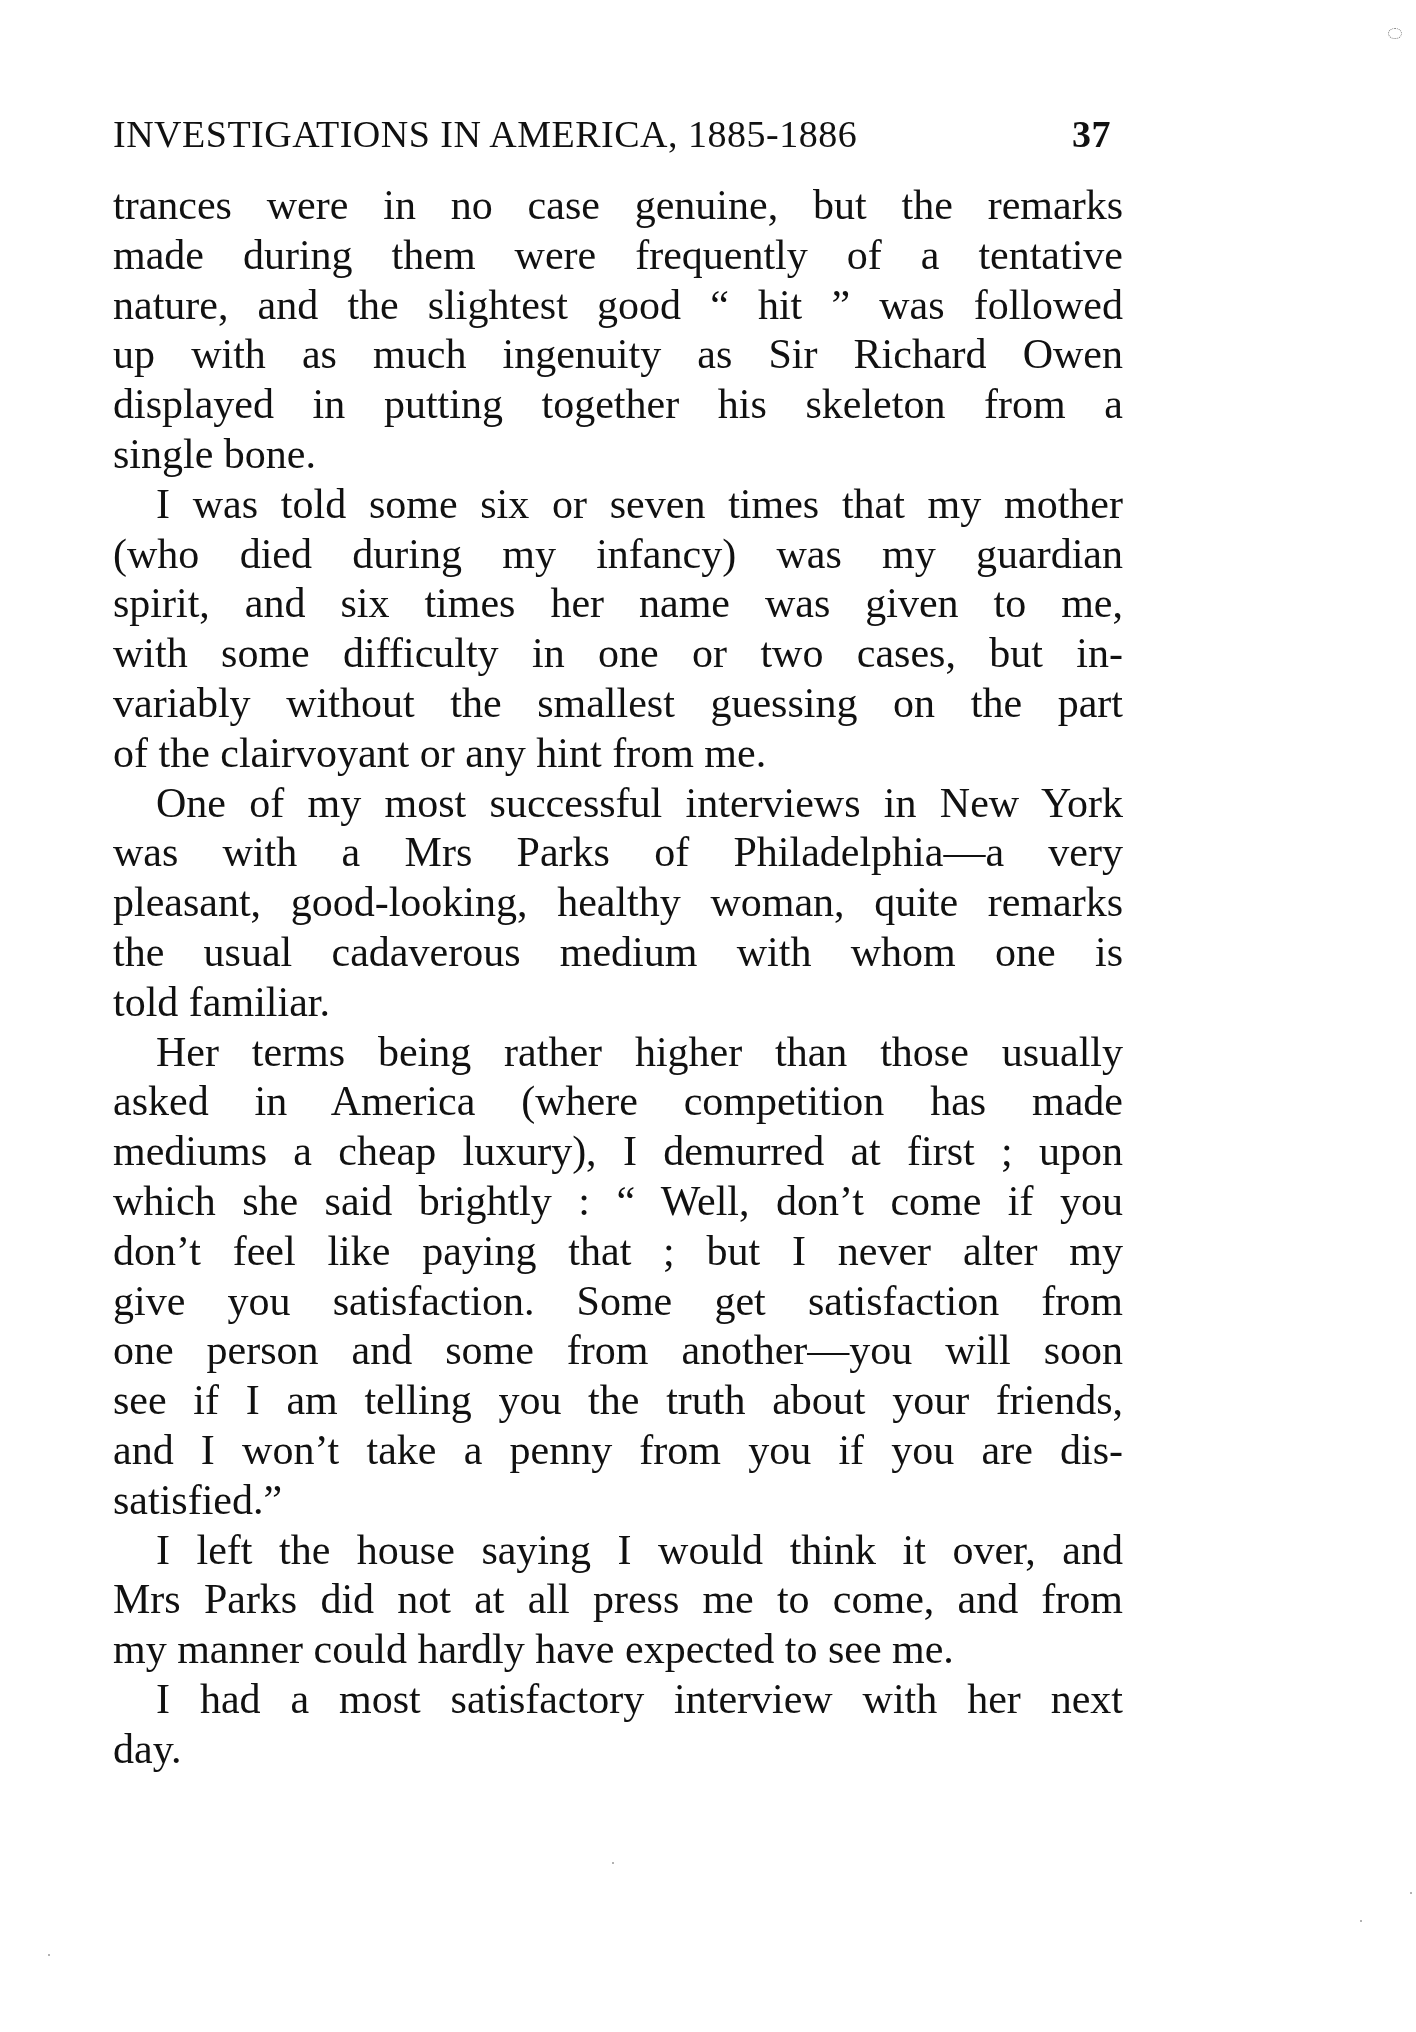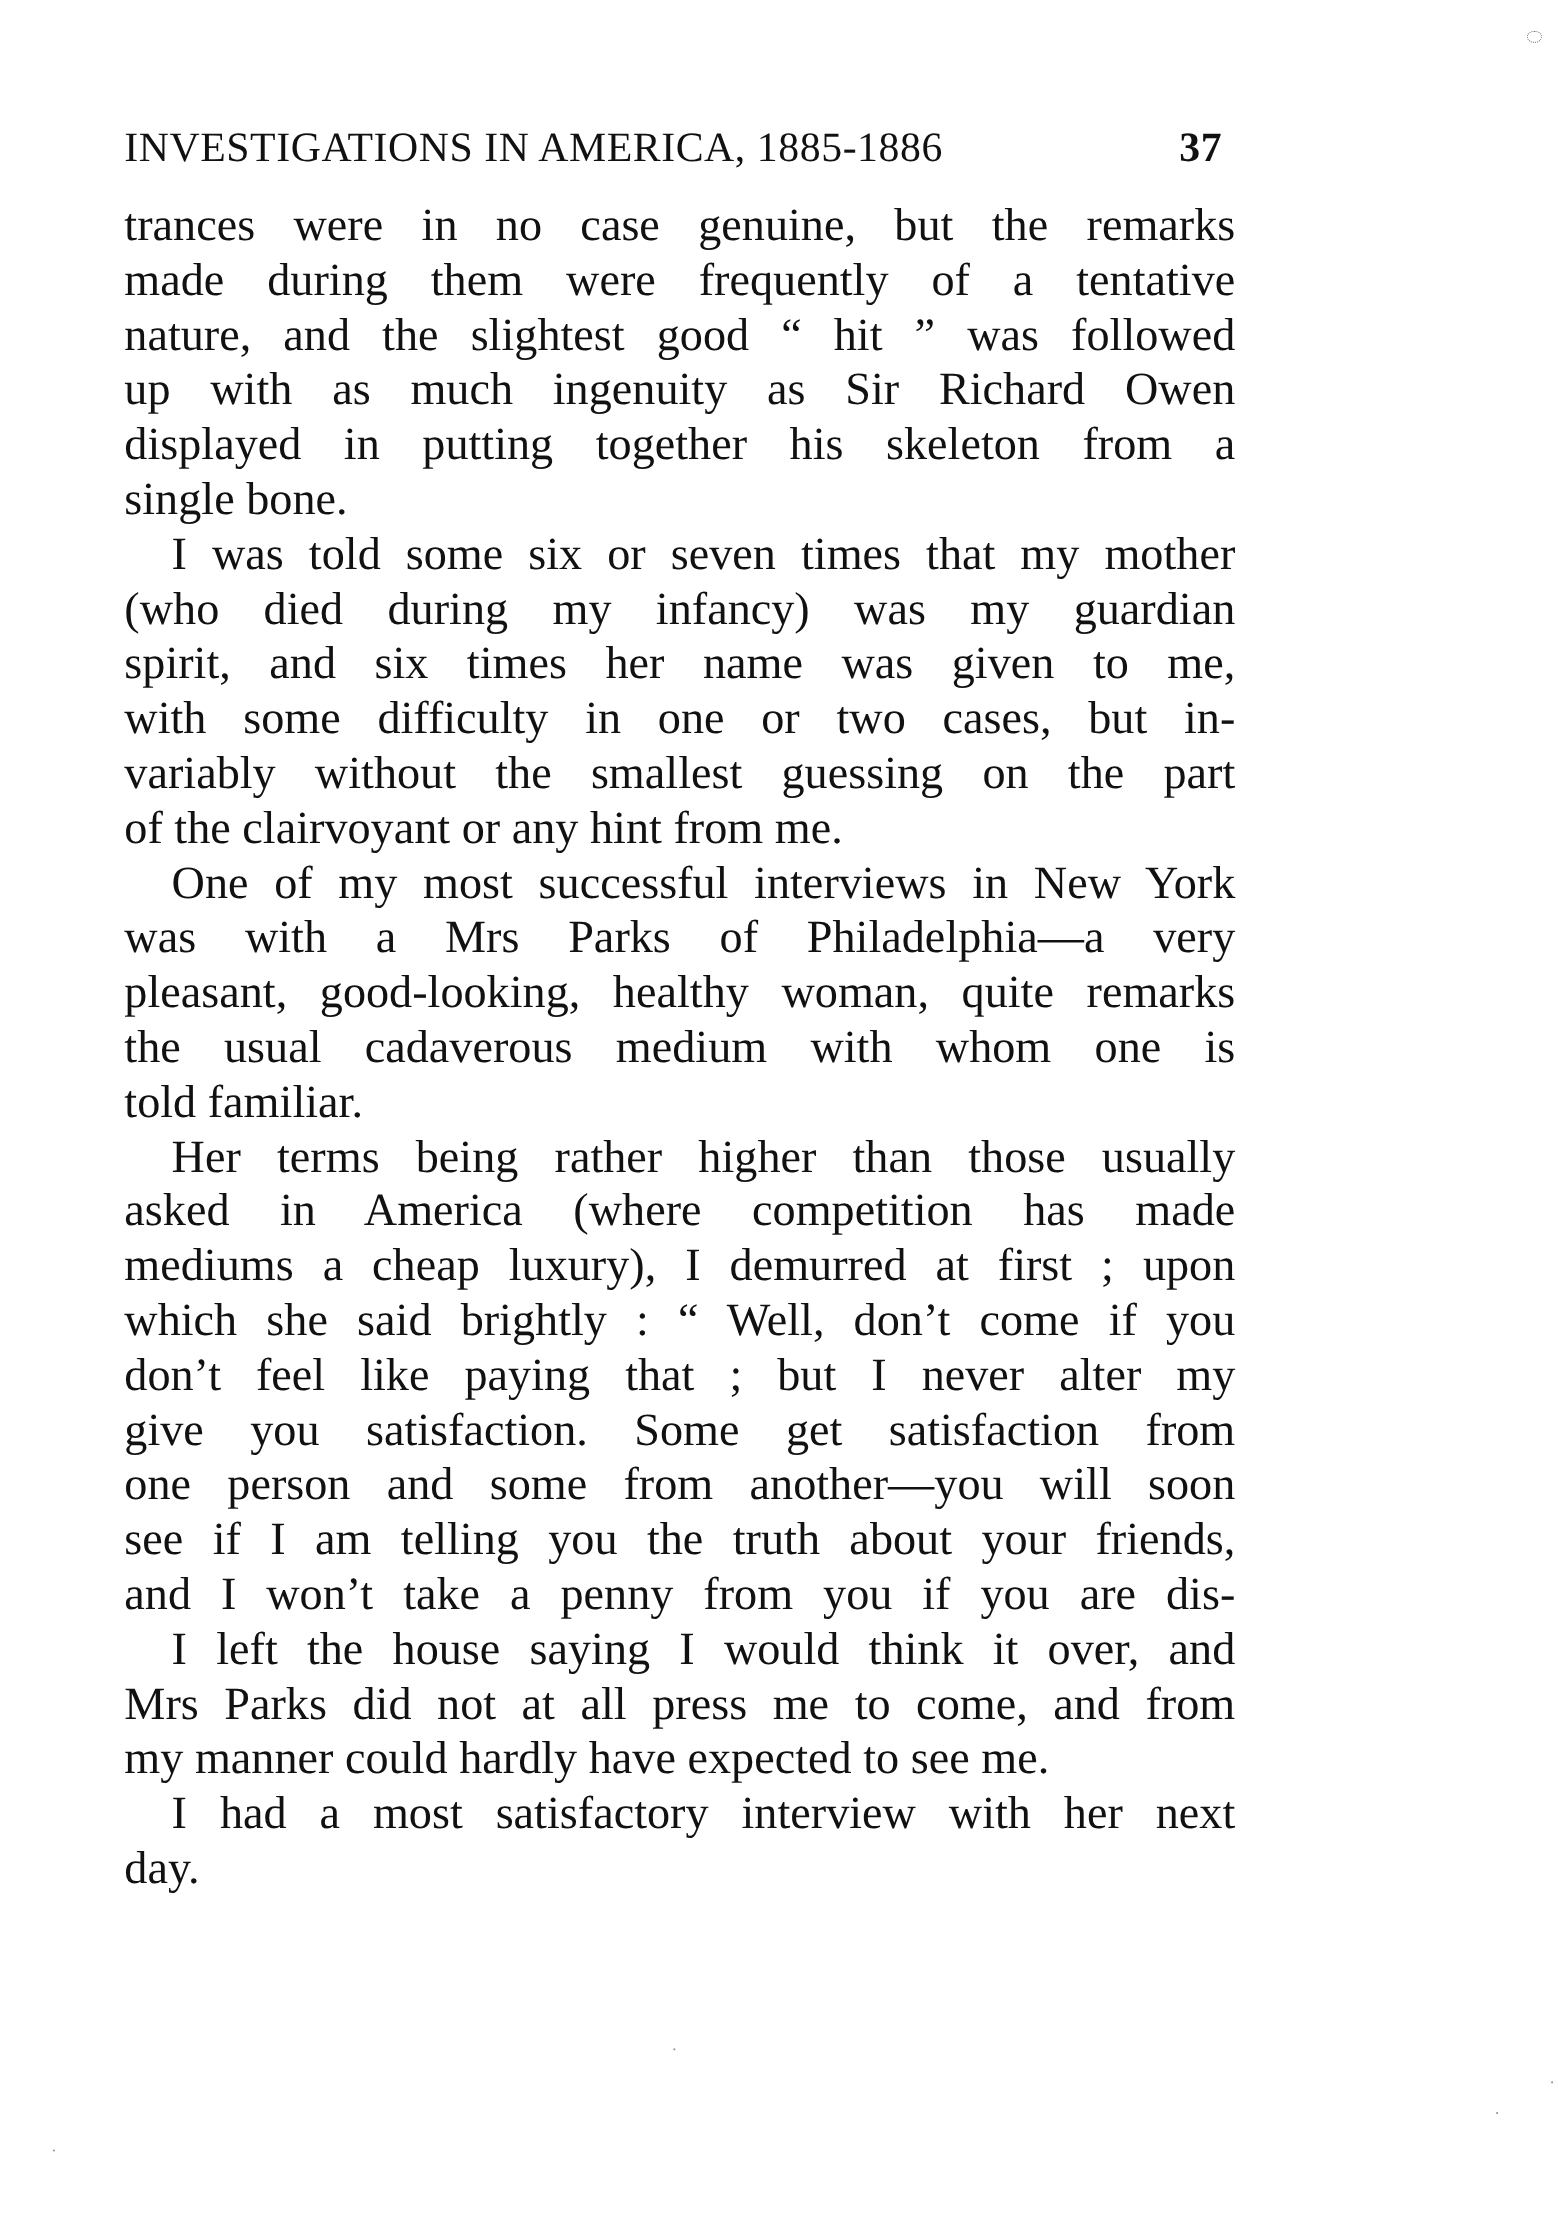--- a/index.html
+++ b/index.html
@@ -48,20 +48,21 @@
       <div class="line last">told familiar.</div>
       <div class="line indent" style="white-space: normal;">Her terms being rather higher than those usually</div>
       <div class="line" style="white-space: normal;">asked in America (where competition has made</div>
       <div class="line" style="white-space: normal; font-family: Liberation Serif, serif;">mediums a cheap luxury), I demurred at first ; upon</div>
       <div class="line" style="white-space: normal;">which she said brightly : “ Well, don’t come if you</div>
       <div class="line" style="white-space: normal;">don’t feel like paying that ; but I never alter my</div>
       <div class="line" style="white-space: normal;">give you satisfaction. Some get satisfaction from</div>
       <div class="line" style="white-space: normal;">one person and some from another—you will soon</div>
       <div class="line" style="white-space: normal;">see if I am telling you the truth about your friends,</div>
       <div class="line" style="white-space: normal;">and I won’t take a penny from you if you are dis-</div>
+      <div class="line last">satisfied.”</div>
       <div class="line indent" style="white-space: normal;">I left the house saying I would think it over, and</div>
       <div class="line" style="white-space: normal;">Mrs Parks did not at all press me to come, and from</div>
       <div class="line last">my manner could hardly have expected to see me.</div>
       <div class="line indent" style="white-space: normal;">I had a most satisfactory interview with her next</div>
       <div class="line last">day.</div>
     </div>
   <div class="speck" style="left:612px;top:1862px"></div>
   <div class="speck" style="left:1360px;top:1920px"></div>
   <div class="speck" style="left:1410px;top:1892px"></div>
   <div class="speck" style="left:48px;top:1954px"></div>

